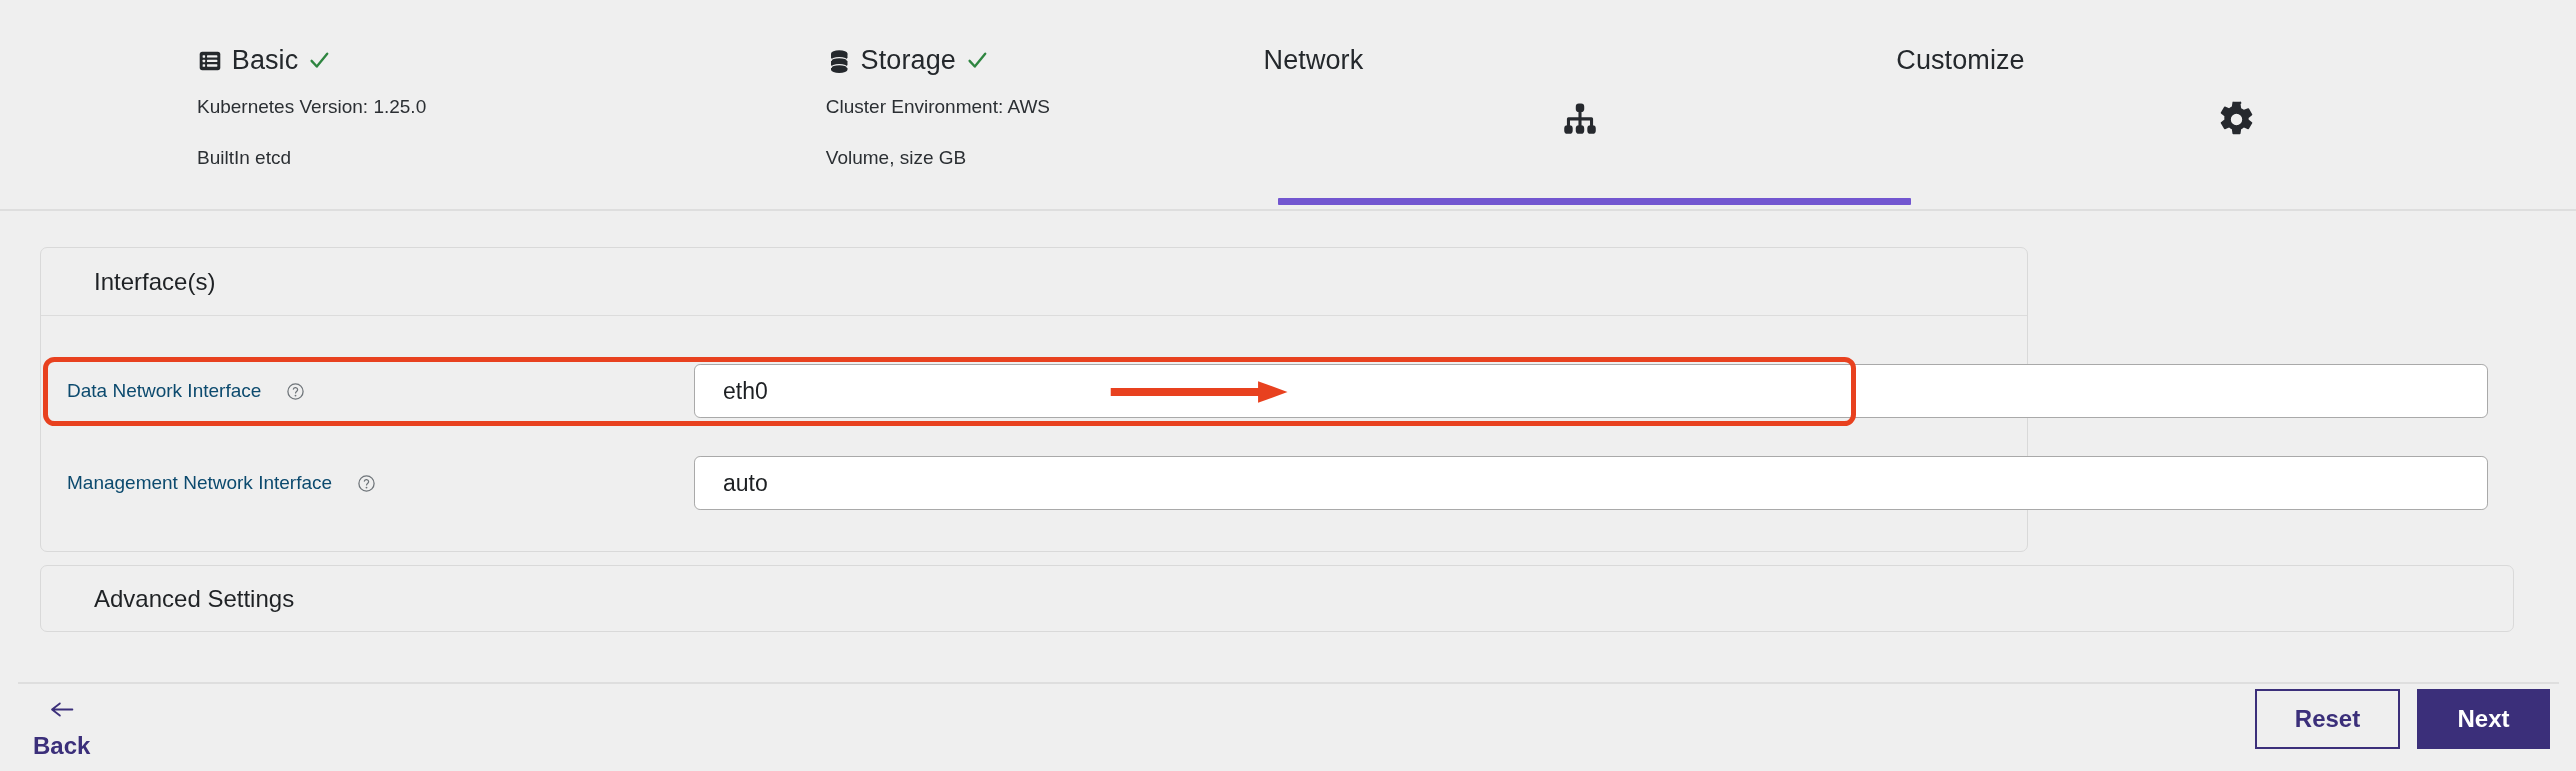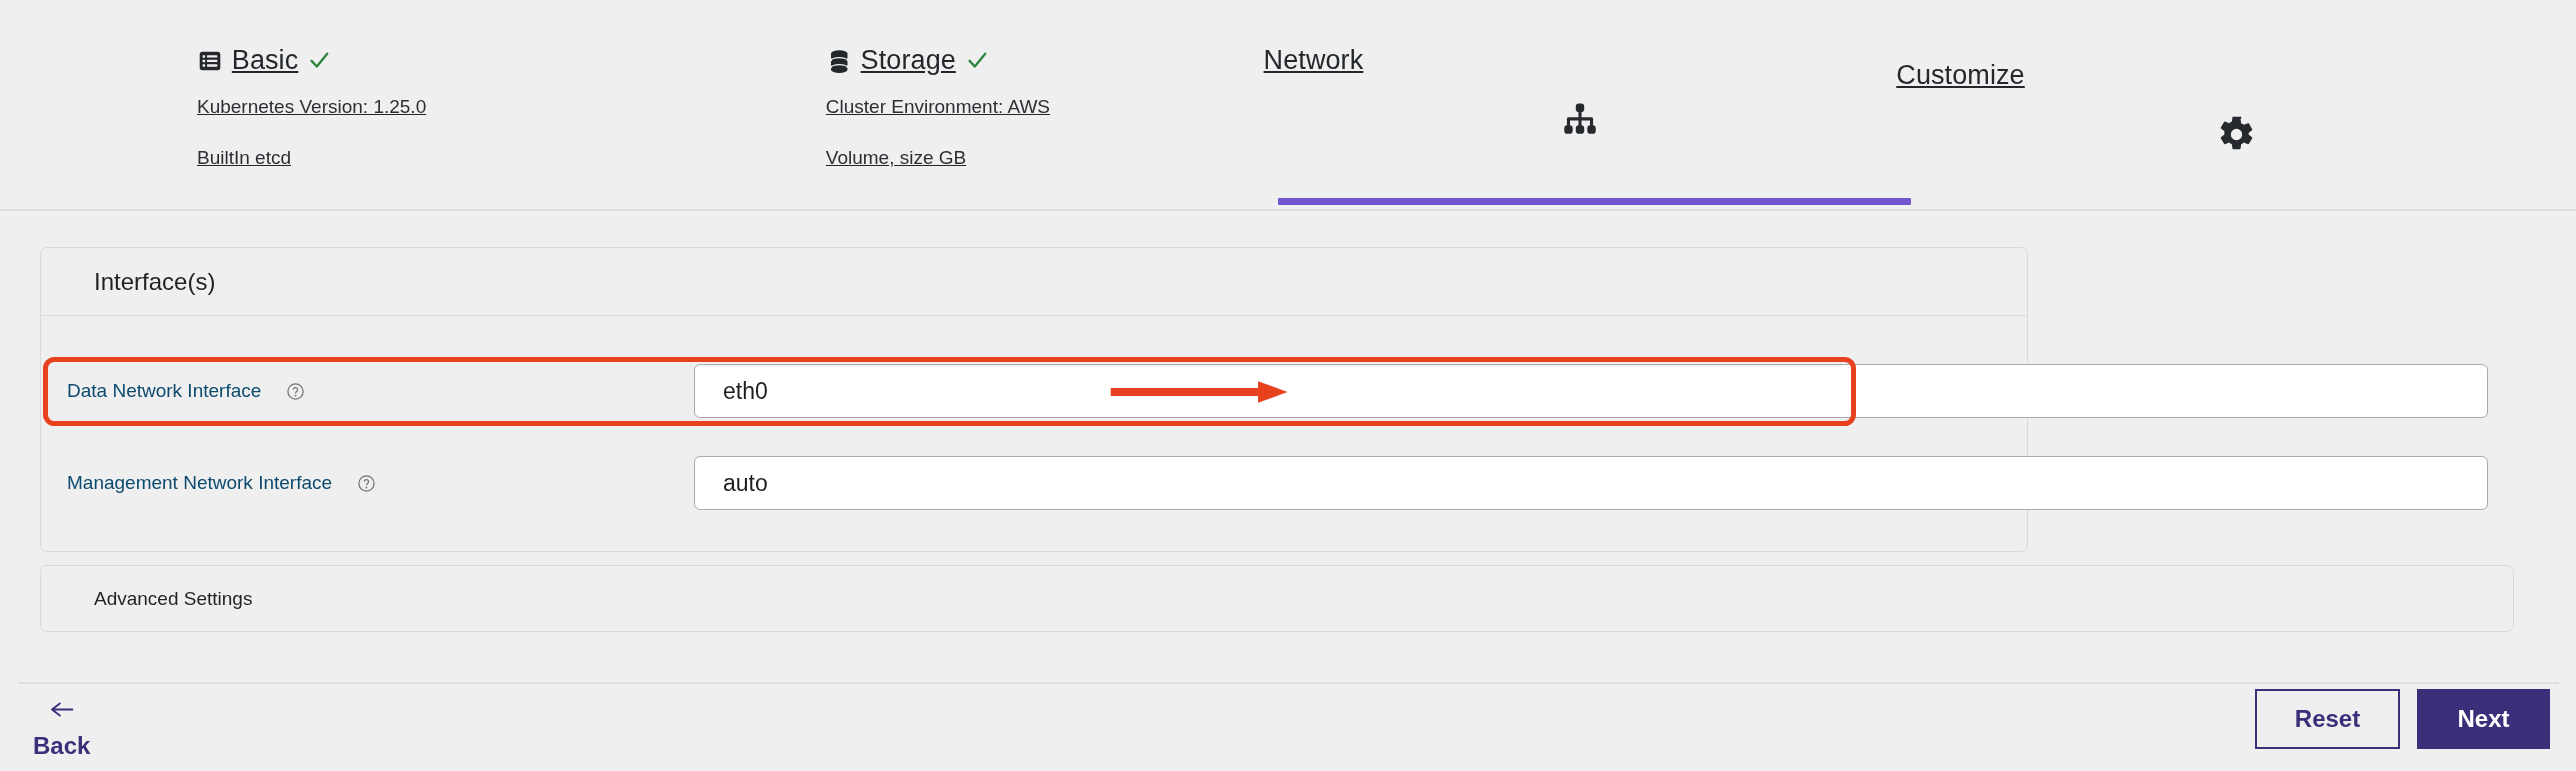--- a/index.html
+++ b/index.html
@@ -25,26 +25,25 @@
     height: 210px;
     display: flex;
     flex-direction: row;
     align-items: flex-start;
   }
   .step {
     position: relative;
     height: 210px;
     box-sizing: border-box;
     padding-top: 42px;
-    text-decoration: underline;
   }
   .step-0 { width: 631px; padding-left: 197px; }
   .step-1 { width: 633px; padding-left: 195px; }
   .step-2 { width: 633px; }
-  .step-3 { width: 680px; margin-top: 15px; }
+  .step-3 { width: 680px; }
 
   .step-title-row {
     display: flex;
     flex-direction: row;
     align-items: center;
     gap: 8.8px;
     height: 37px;
   }
   .step-title-row.centered { justify-content: flex-start; }
   .step-title {
@@ -216,21 +215,21 @@
   .card-advanced {
     left: 40px;
     top: 565px;
     width: 2474px;
     height: 67px;
     display: flex;
     align-items: center;
     padding-left: 53px;
   }
   .card-advanced-title {
-    font-size: 19px;
+    font-size: 24px;
     color: #1f2225;
     font-weight: 400;
   }
 
   
   .footer-divider {
     position: absolute;
     left: 17.5px;
     top: 682px;
     width: 2541px;

